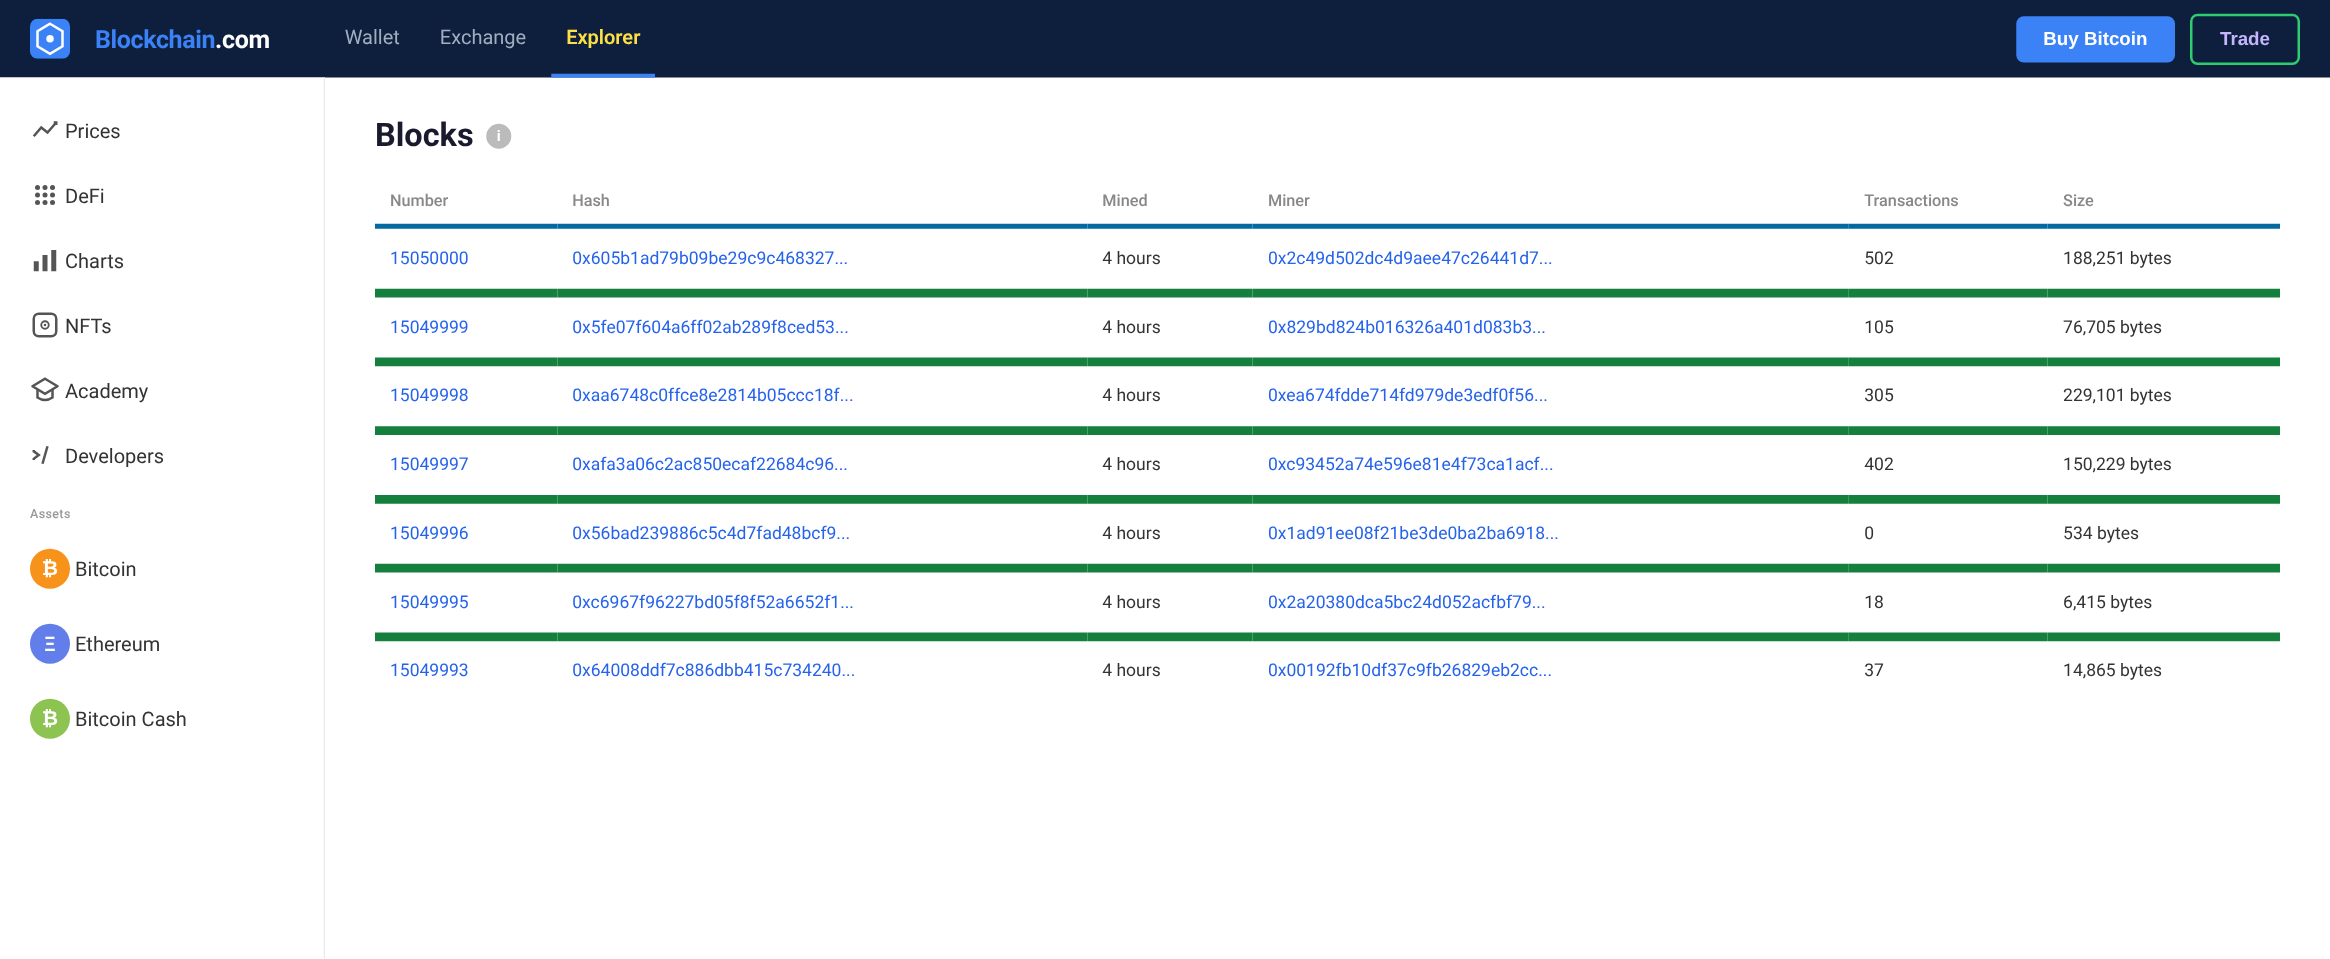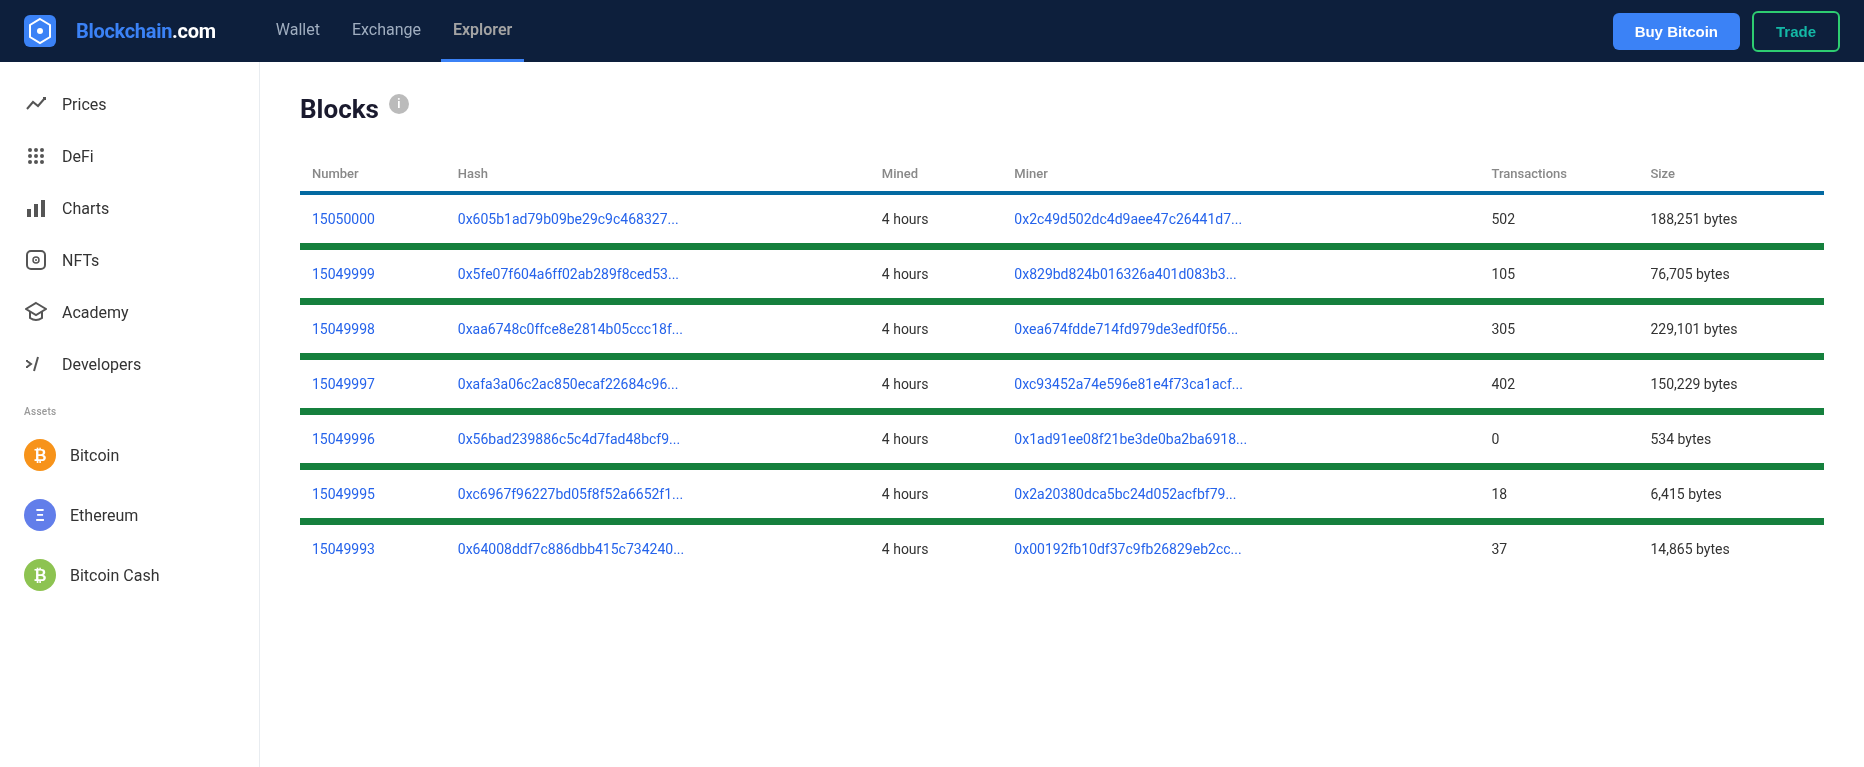--- a/index.html
+++ b/index.html
@@ -39,42 +39,42 @@
     }
     .nav-link {
       color: #a0aec0;
       font-size: 16px;
       padding: 20px 12px;
       cursor: pointer;
       text-decoration: none;
       border-bottom: 3px solid transparent;
     }
     .nav-link.active {
-      color: #a3a3a3;
+      color: #fde047;
       font-weight: 600;
       border-bottom: 3px solid #3b82f6;
     }
     .header-buttons {
       display: flex;
       gap: 12px;
       align-items: center;
     }
     .btn-buy-bitcoin {
       background: #3b82f6;
       color: #fff;
       border: none;
       padding: 10px 22px;
       border-radius: 6px;
       font-size: 15px;
       font-weight: 600;
       cursor: pointer;
     }
     .btn-trade {
       background: transparent;
-      color: #14b8a6;
+      color: #c4b5fd;
       border: 2px solid #2ecc71;
       padding: 10px 22px;
       border-radius: 6px;
       font-size: 15px;
       font-weight: 600;
       cursor: pointer;
     }
 
     
     .layout {
@@ -86,21 +86,21 @@
     .sidebar {
       width: 260px;
       background: #fff;
       border-right: 1px solid #e8ecf0;
       padding: 16px 0;
       flex-shrink: 0;
     }
     .sidebar-item {
       display: flex;
       align-items: center;
-      gap: 14px;
+      gap: 4px;
       padding: 14px 24px;
       cursor: pointer;
       font-size: 16px;
       color: #333;
     }
     .sidebar-icon {
       width: 24px;
       height: 24px;
       display: flex;
       align-items: center;
@@ -133,23 +133,23 @@
     
     .main {
       flex: 1;
       padding: 32px 40px;
     }
     .page-title {
       font-size: 26px;
       font-weight: 700;
       color: #1a1a2e;
       display: flex;
-      align-items: flex-start;
+      align-items: center;
       gap: 10px;
-      margin-bottom: 32px;
+      margin-bottom: 20px;
     }
     .info-icon {
       width: 20px;
       height: 20px;
       border-radius: 50%;
       background: #bbb;
       color: #fff;
       font-size: 12px;
       display: flex;
       align-items: center;

